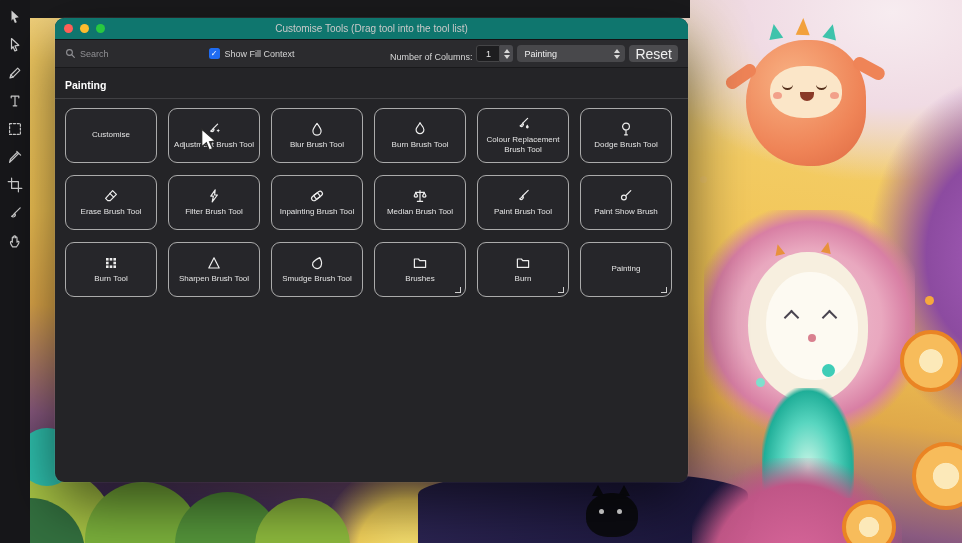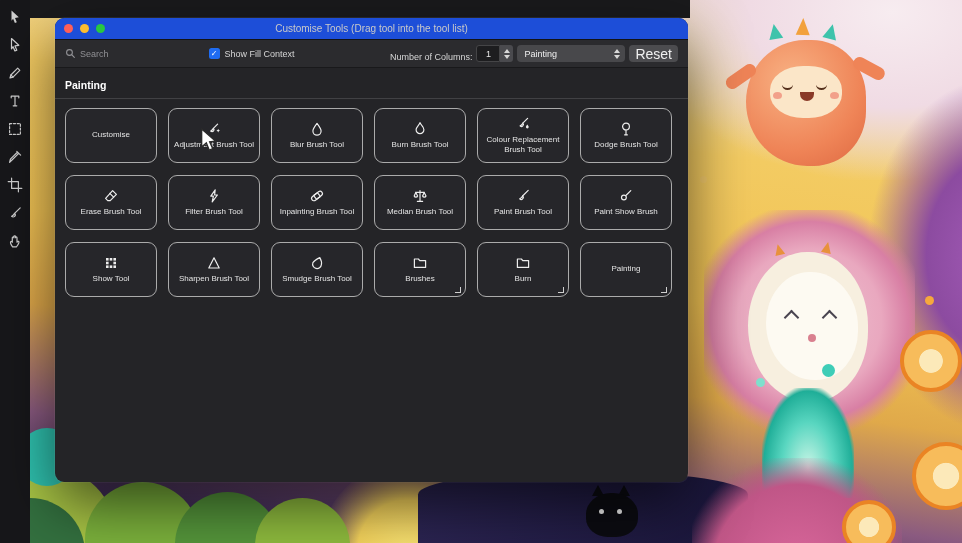--- a/index.html
+++ b/index.html
@@ -55,21 +55,21 @@
        display:flex;flex-direction:column;align-items:center;padding-top:8px;gap:11px;box-sizing:border-box;}
   .side-icon{width:17px;height:17px;color:#cfcfcf;display:flex;align-items:center;justify-content:center;}
   .side-icon svg{width:16px;height:16px;}
 
   
   .top-panel{position:absolute;left:30px;top:0;width:660px;height:18px;background:#1a1a1c;z-index:2;}
 
   
   .dialog{position:absolute;left:55px;top:18px;width:633px;height:464px;background:#242427;border-radius:9px;z-index:5;
        box-shadow:0 22px 60px rgba(0,0,0,.6),0 0 0 1px rgba(255,255,255,.09);overflow:hidden;display:flex;flex-direction:column;}
-  .titlebar{position:relative;height:21px;background:#1d4ed8;border-bottom:1px solid #131315;flex:none;
+  .titlebar{position:relative;height:21px;background:#0f766e;border-bottom:1px solid #131315;flex:none;
        display:flex;align-items:center;padding:0 9px;}
   .lights{display:flex;gap:7px;}
   .light{width:9px;height:9px;border-radius:50%;}
   .title{position:absolute;left:0;right:0;text-align:center;font-size:10px;color:#c9c9c9;pointer-events:none;}
 
   .dlg-toolbar{height:27px;background:#2b2b2e;border-bottom:1px solid #19191b;flex:none;
        display:flex;align-items:center;padding:0 10px;font-size:9px;color:#d6d6d6;}
   .search{display:flex;align-items:center;gap:4px;color:#909094;}
   .search svg{width:11px;height:11px;}
   .cb-wrap{display:flex;align-items:flex-end;gap:5px;margin-left:100px;}
@@ -383,21 +383,21 @@
                 <rect x="6.7" y="3" width="2.6" height="2.6"></rect>
                 <rect x="10.4" y="3" width="2.6" height="2.6"></rect>
                 <rect x="3" y="6.7" width="2.6" height="2.6"></rect>
                 <rect x="10.4" y="6.7" width="2.6" height="2.6"></rect>
                 <rect x="3" y="10.4" width="2.6" height="2.6"></rect>
                 <rect x="6.7" y="10.4" width="2.6" height="2.6"></rect>
                 <rect x="10.4" y="10.4" width="2.6" height="2.6"></rect>
               </g>
             </svg>
           </span>
-          <span class="tlabel">Show Tool</span>
+          <span class="tlabel">Burn Tool</span>
         </div>
         <div class="tool">
           <span class="tico">
             <svg viewBox="0 0 16 16" fill="none" stroke="currentColor" stroke-width="1.2" stroke-linecap="round" stroke-linejoin="round">
               <path d="M8 2.8 L13.2 13 H2.8 Z"></path>
             </svg>
           </span>
           <span class="tlabel">Sharpen Brush Tool</span>
         </div>
         <div class="tool">

